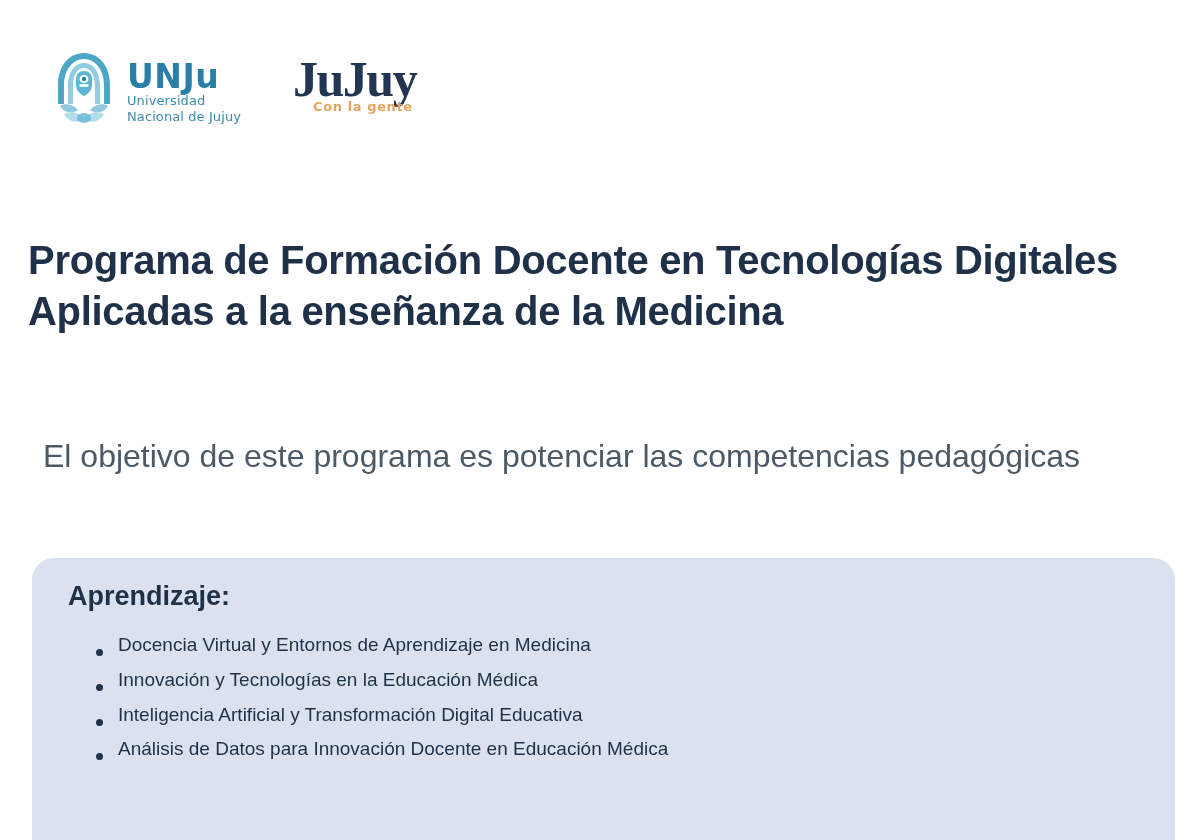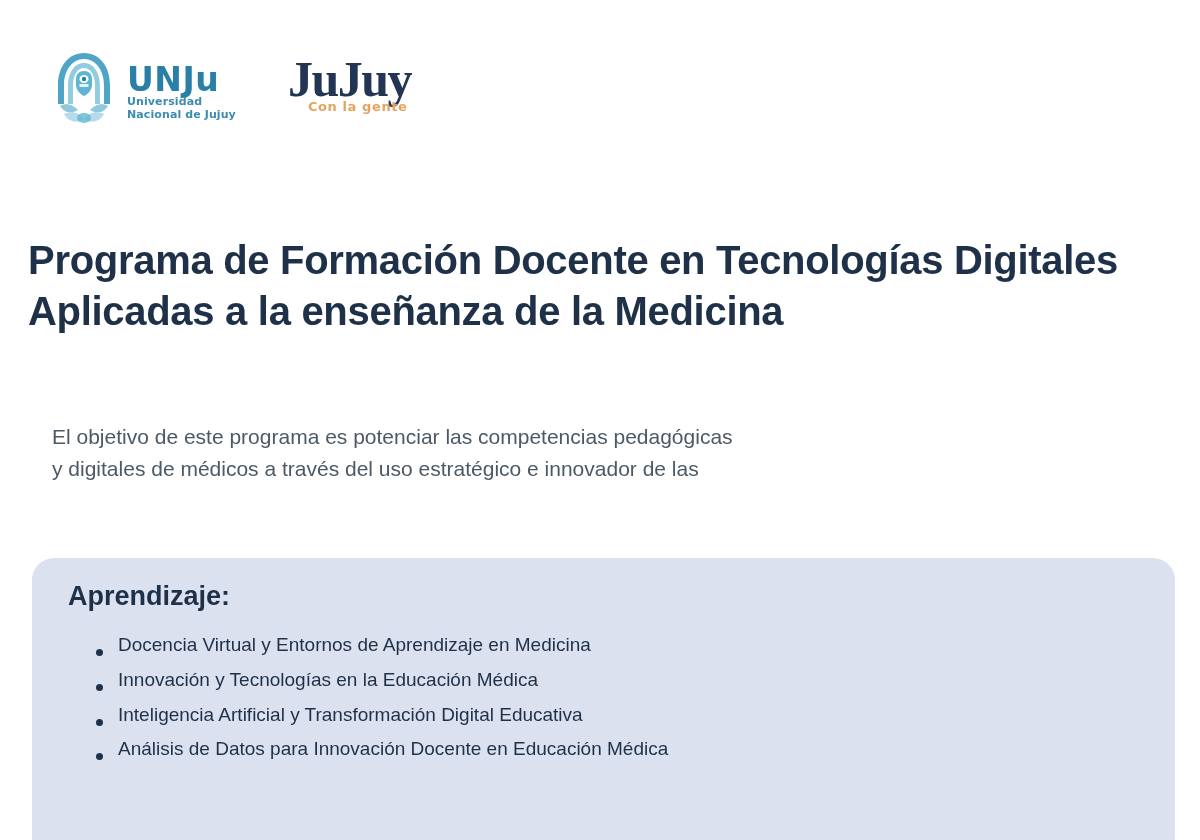--- a/index.html
+++ b/index.html
@@ -54,22 +54,22 @@
   .unju-title {
     font-size: 33px;
     font-weight: 700;
     letter-spacing: 0.5px;
     color: #2a7fa6;
     line-height: 1;
     font-family: "DejaVu Sans", sans-serif;
   }
   .unju-sub {
     margin-top: 0;
-    font-size: 11px;
-    font-weight: 700;
+    font-size: 13px;
+    font-weight: 400;
     color: #3c8cb0;
     line-height: 1.18;
     letter-spacing: 0.1px;
     font-family: "DejaVu Sans", sans-serif;
   }
 
   .jujuy-logo {
     position: relative;
     display: block;
     width: 140px;
@@ -116,24 +116,24 @@
     font-size: 23.5px;
     font-weight: 700;
     color: #1f3148;
     line-height: 1.3;
     letter-spacing: -0.1px;
   }
 
   
   .intro {
     position: absolute;
-    left: 52px;
+    left: 43px;
     top: 400px;
     width: 1135px;
-    font-size: 21px;
+    font-size: 32px;
     font-weight: 400;
     color: #4b5a66;
     line-height: 1.52;
   }
   .intro .line { display: block; }
 
   
   .card {
     position: absolute;
     left: 32px;
@@ -222,21 +222,20 @@
   </div>
 
   <h1 class="headline">
     <span class="line">Programa de Formación Docente en Tecnologías Digitales</span>
     <span class="line">Aplicadas a la enseñanza de la Medicina</span>
   </h1>
 
 
   <p class="intro">
     <span class="line">El objetivo de este programa es potenciar las competencias pedagógicas</span>
-    <span class="line">y digitales de médicos a través del uso estratégico e innovador de las</span>
   </p>
 
   <div class="card">
     <div class="card-title">Aprendizaje:</div>
     <ul class="diploma-list">
       <li>Docencia Virtual y Entornos de Aprendizaje en Medicina</li>
       <li>Innovación y Tecnologías en la Educación Médica</li>
       <li>Inteligencia Artificial y Transformación Digital Educativa</li>
       <li>Análisis de Datos para Innovación Docente en Educación Médica</li>
     </ul>

